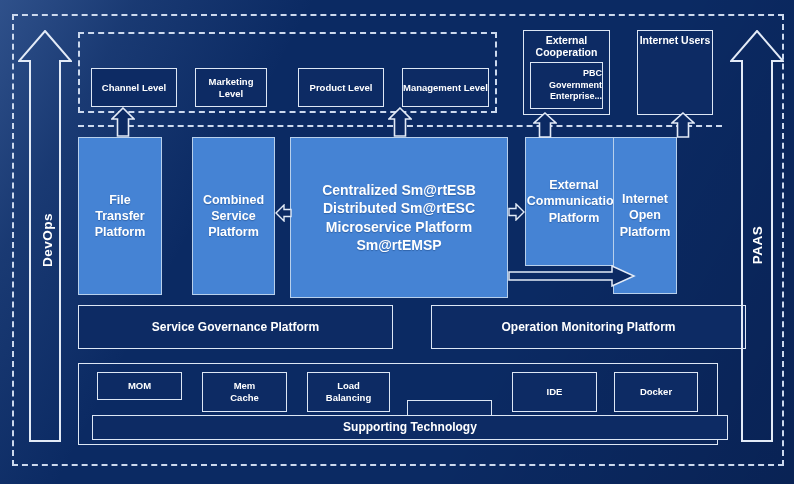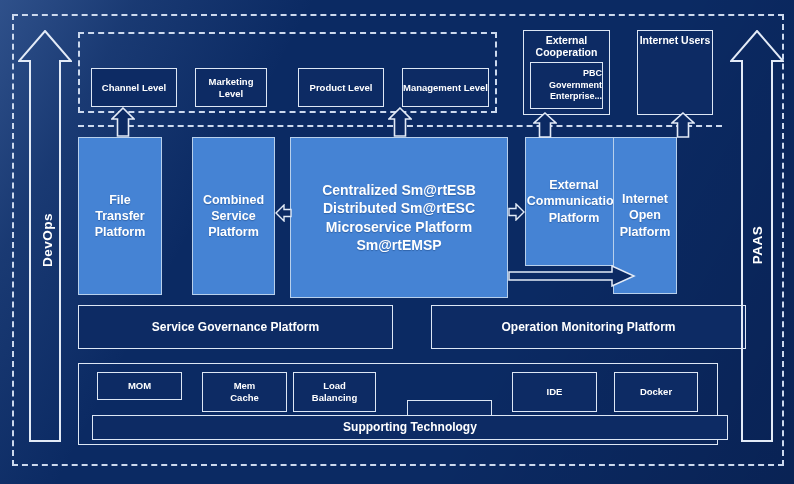--- a/index.html
+++ b/index.html
@@ -163,21 +163,21 @@
 
   <div class="abs box-navy" style="left:78px;top:363px;width:640px;height:82px;background:transparent;"></div>
 
   <div class="abs box-navy fs95" style="left:97px;top:372px;width:85px;height:28px;">
     <span>MOM</span>
   </div>
   <div class="abs box-navy fs95" style="left:202px;top:372px;width:85px;height:40px;">
     <span>Mem
 Cache</span>
   </div>
-  <div class="abs box-navy fs95" style="left:293px;top:372px;width:83px;height:40px;">
+  <div class="abs box-navy fs95" style="left:307px;top:372px;width:83px;height:40px;">
     <span>Load
 Balancing</span>
   </div>
   <div class="abs box-navy fs95" style="left:407px;top:372px;width:85px;height:40px;margin-top:28px;">
     <span>DB</span>
   </div>
   <div class="abs box-navy fs95" style="left:512px;top:372px;width:85px;height:40px;">
     <span>IDE</span>
   </div>
   <div class="abs box-navy fs95" style="left:614px;top:372px;width:84px;height:40px;">

